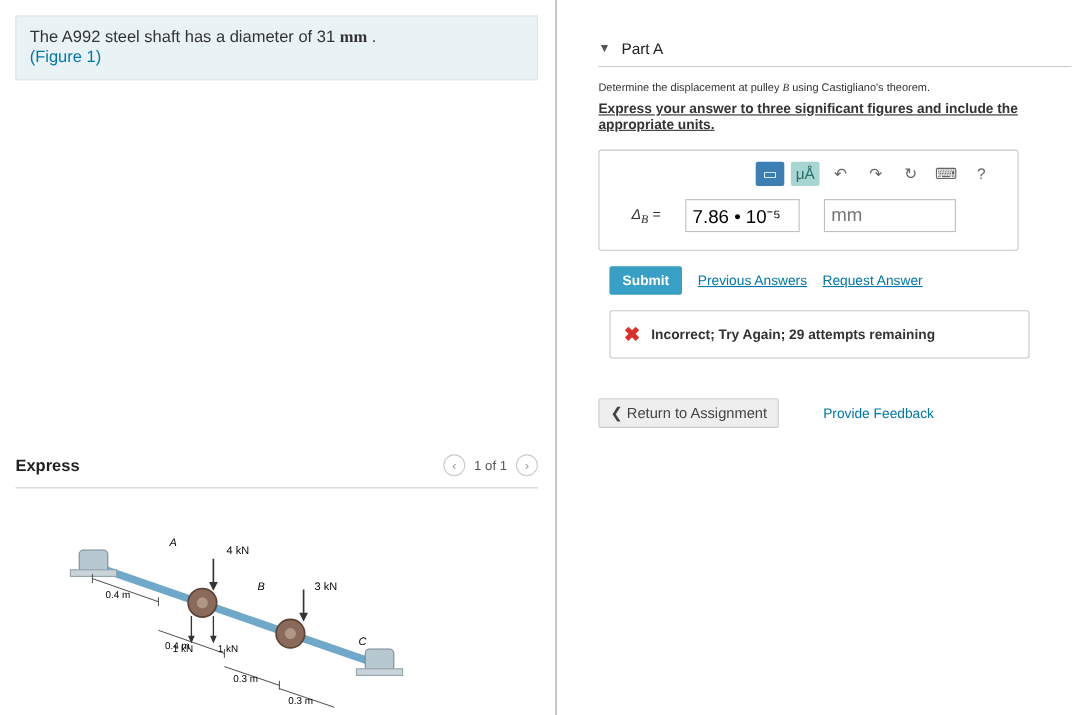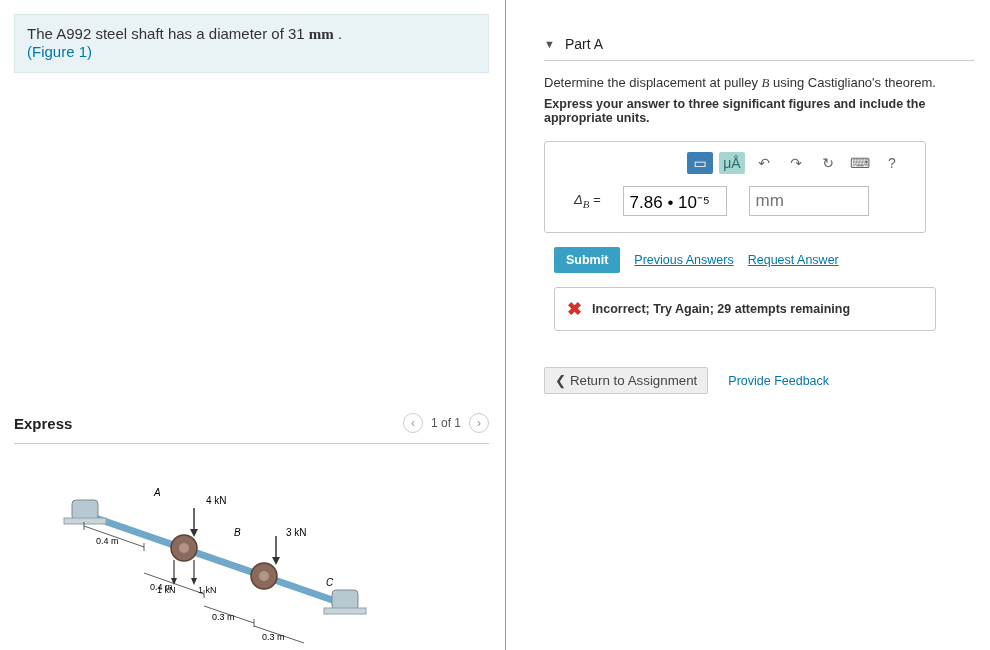--- a/index.html
+++ b/index.html
@@ -64,22 +64,22 @@
   }
   .part-header .caret {
     color: #555;
     font-size: 11px;
   }
   .part-header .title {
     font-size: 14px;
     color: #222;
   }
   .part-body { margin-left: 10px; margin-top: 14px; }
-  .instr1 { font-size: 13px; color: #333; }
-  .instr2 { font-size: 12.5px; font-weight: bold; margin-top: 6px; }
+  .instr1 { font-size: 10px; color: #333; }
+  .instr2 { font-size: 12.5px; font-weight: bold; margin-top: 6px; text-decoration: underline; }
   .answer-card {
     border: 1px solid #c8c8c8;
     border-radius: 3px;
     margin-top: 16px;
     width: 382px;
     padding: 10px 14px 16px;
   }
   .toolbar {
     display: flex; align-items: center; gap: 6px;
     justify-content: flex-end;
@@ -152,21 +152,21 @@
     font-weight: bold;
     color: #333;
   }
   .feedback-box .x {
     color: #d9302b;
     font-size: 18px;
     font-weight: bold;
   }
   .bottom-row {
     margin-top: 36px;
-    display: flex; align-items: center; gap: 20px;
+    display: flex; align-items: center; gap: 40px;
     font-size: 12.5px;
   }
   .return-btn {
     background: #eee;
     border: 1px solid #ccc;
     padding: 5px 10px;
     color: #444;
     border-radius: 2px;
     cursor: pointer;
   }

